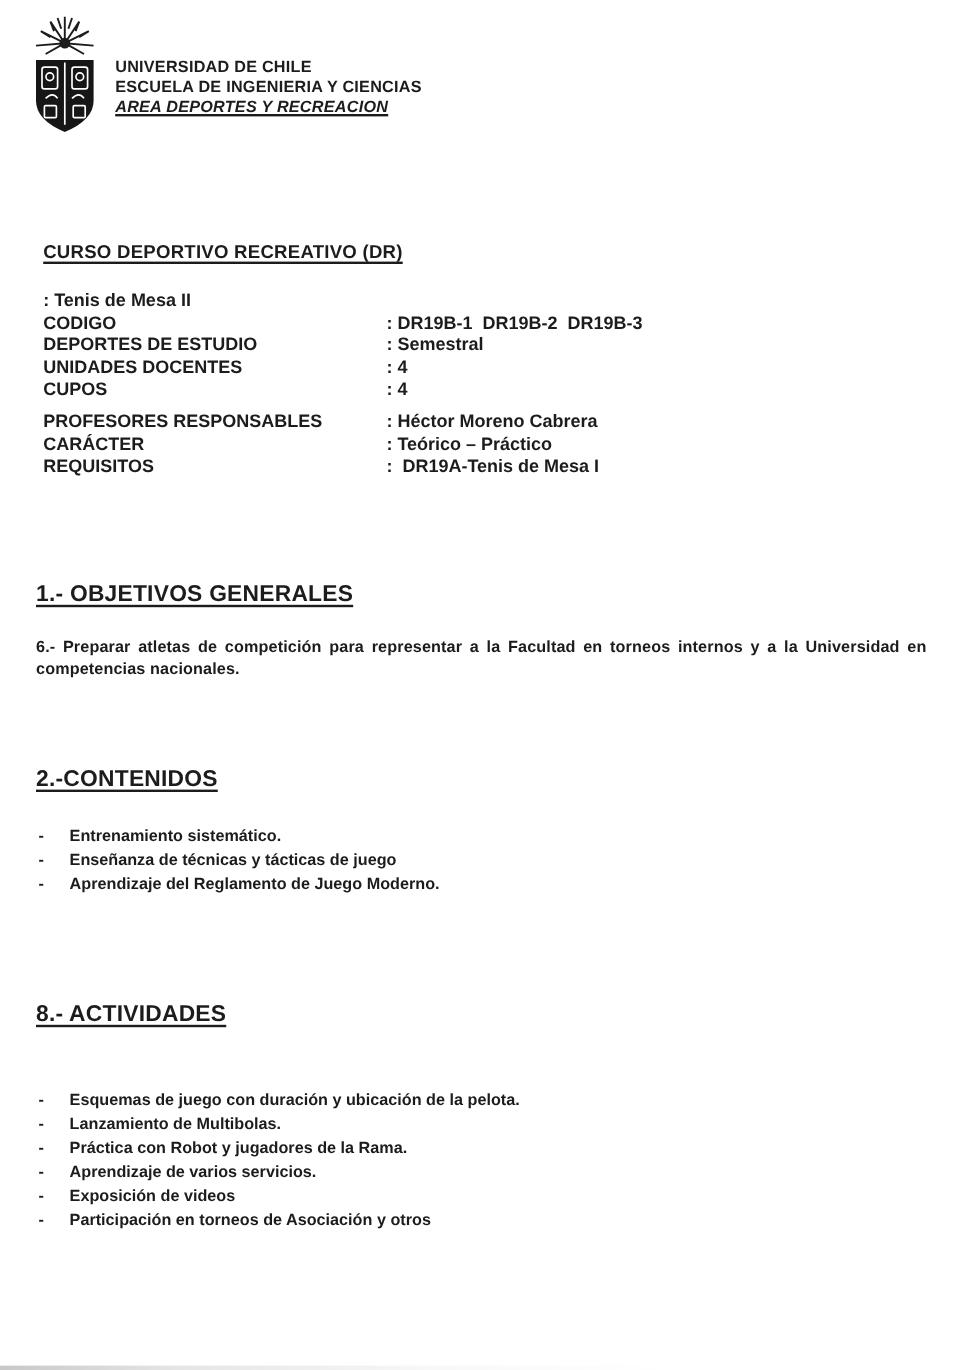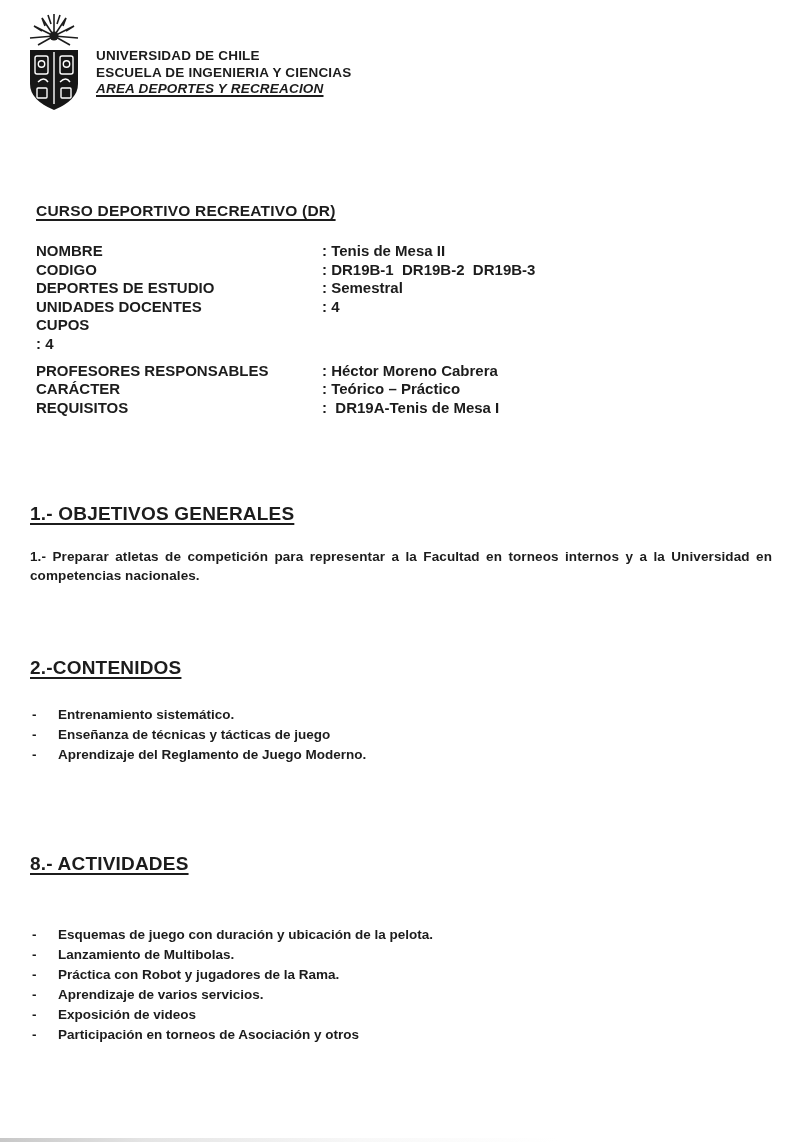--- a/index.html
+++ b/index.html
@@ -67,21 +67,20 @@
   }
   .field-row .label {
     width: 286px;
     flex: 0 0 auto;
   }
   .field-row .value {
     white-space: pre-wrap;
   }
   .field-row.gap-after {
     margin-bottom: 8px;
-    flex-direction: column;
   }
 
   
   .section-heading {
     font-size: 19px;
     text-decoration: underline;
     text-decoration-thickness: 1.5px;
     text-underline-offset: 3px;
     letter-spacing: 0.2px;
     margin: 0;
@@ -166,21 +165,20 @@
       <div>UNIVERSIDAD DE CHILE</div>
       <div>ESCUELA DE INGENIERIA Y CIENCIAS</div>
       <div class="underlined">AREA DEPORTES Y RECREACION</div>
     </div>
   </header>
 
   <h1 class="doc-title">CURSO DEPORTIVO RECREATIVO (DR)</h1>
 
   <div class="fields">
     <div class="field-row">
-      <span class="label">NOMBRE</span>
       <span class="value">: Tenis de Mesa II</span>
     </div>
     <div class="field-row">
       <span class="label">CODIGO</span>
       <span class="value">: DR19B-1  DR19B-2  DR19B-3</span>
     </div>
     <div class="field-row">
       <span class="label">DEPORTES DE ESTUDIO</span>
       <span class="value">: Semestral</span>
     </div>
@@ -200,21 +198,21 @@
       <span class="label">CARÁCTER</span>
       <span class="value">: Teórico – Práctico</span>
     </div>
     <div class="field-row">
       <span class="label">REQUISITOS</span>
       <span class="value">:  DR19A-Tenis de Mesa I</span>
     </div>
   </div>
 
   <h2 class="section-heading sec1">1.- OBJETIVOS GENERALES</h2>
-  <p class="sec1-para">1.- Preparar atletas de competición para representar a la Facultad en torneos internos y a la Universidad en competencias nacionales.</p>
+  <p class="sec1-para">6.- Preparar atletas de competición para representar a la Facultad en torneos internos y a la Universidad en competencias nacionales.</p>
 
   <h2 class="section-heading sec2">2.-CONTENIDOS</h2>
   <div class="dash-list">
     <div class="dash-item">
       <span class="dash">-</span>
       <span>Entrenamiento sistemático.</span>
     </div>
     <div class="dash-item">
       <span class="dash">-</span>
       <span>Enseñanza de técnicas y tácticas de juego</span>

